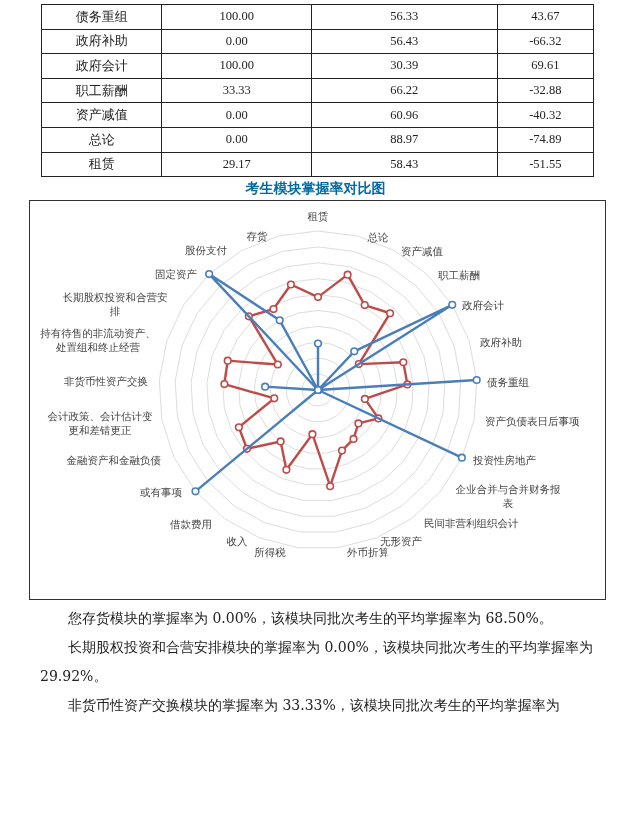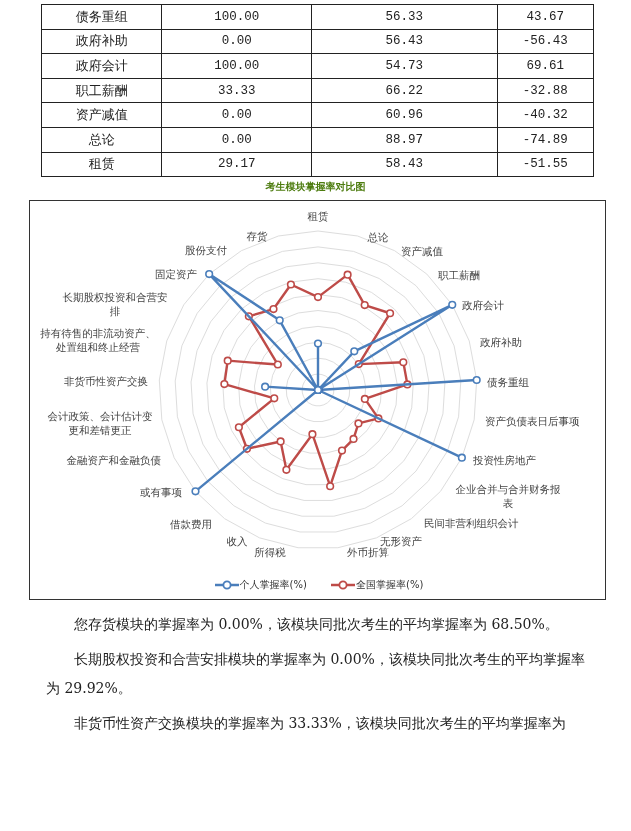--- a/index.html
+++ b/index.html
@@ -1,35 +1,35 @@
 <!DOCTYPE html>
 <html><head>
 <meta charset="utf-8">
 <style>
   html, body { margin: 0; padding: 0; background: #ffffff; }
   body { width: 631px; height: 831px; overflow: hidden; position: relative;
          font-family: "DejaVu Serif", "Liberation Serif", serif; color: #222; }
   .score-table { position: absolute; left: 41px; top: 4px; width: 553px;
                  border-collapse: collapse; font-size: 13px; }
   .score-table td { border: 1px solid #222; height: 23.6px; padding: 0; text-align: center;
-                    font-family: Liberation Mono, monospace; font-size: 12.5px; }
+                    font-family: Liberation Serif, serif; font-size: 12.5px; }
   .score-table td.name { font-family: "DejaVu Serif", serif; font-size: 13px; }
   .col1 { width: 120px; } .col2 { width: 149px; } .col3 { width: 185px; } .col4 { width: 96px; }
   .chart-title { position: absolute; left: 0; width: 631px; top: 180px; text-align: center;
-                 font-family: "DejaVu Sans", "Liberation Sans", sans-serif; font-size: 10px; font-weight: bold; color: #4d7c0f; }
+                 font-family: "DejaVu Sans", "Liberation Sans", sans-serif; font-size: 14px; font-weight: bold; color: #0369a1; }
   .chart-box { position: absolute; left: 29px; top: 200px; width: 577px; height: 400px;
                border: 1.2px solid #333; box-sizing: border-box; }
   .chart-svg { position: absolute; left: 0; top: 0; }
   .axis-label { font-family: "DejaVu Serif", serif; font-size: 10.5px; fill: #444; }
   .legend { position: absolute; left: 0; width: 577px; top: 377px; text-align: center;
             font-family: "DejaVu Sans", sans-serif; font-size: 10px; color: #333; }
   .legend-item { display: inline-flex; align-items: center; margin: 0 10px; }
   .para { position: absolute; left: 40px; width: 560px; font-size: 14px; line-height: 29px;
           font-family: "DejaVu Serif", "Liberation Serif", serif; color: #222; }
-  .para p { margin: 6px; text-indent: 2em; }
+  .para p { margin: 0; text-indent: 2em; }
 </style>
 </head>
 <body>
 
 <table class="score-table">
   <colgroup>
       <col class="col1">
       <col class="col2">
       <col class="col3">
       <col class="col4">
@@ -38,26 +38,26 @@
       <tr>
         <td class="name">债务重组</td>
         <td>100.00</td>
         <td>56.33</td>
         <td>43.67</td>
       </tr>
       <tr>
         <td class="name">政府补助</td>
         <td>0.00</td>
         <td>56.43</td>
-        <td>-56.43</td>
+        <td>-66.32</td>
       </tr>
       <tr>
         <td class="name">政府会计</td>
         <td>100.00</td>
-        <td>54.73</td>
+        <td>30.39</td>
         <td>69.61</td>
       </tr>
       <tr>
         <td class="name">职工薪酬</td>
         <td>33.33</td>
         <td>66.22</td>
         <td>-32.88</td>
       </tr>
       <tr>
         <td class="name">资产减值</td>
@@ -173,35 +173,19 @@
         <circle cx="288" cy="189" r="3.3" fill="#fff" stroke="#4a7ebb" stroke-width="1.6"></circle>
         <circle cx="288" cy="189" r="3.3" fill="#fff" stroke="#4a7ebb" stroke-width="1.6"></circle>
         <circle cx="235.10987293496228" cy="185.67243525469993" r="3.3" fill="#fff" stroke="#4a7ebb" stroke-width="1.6"></circle>
         <circle cx="288" cy="189" r="3.3" fill="#fff" stroke="#4a7ebb" stroke-width="1.6"></circle>
         <circle cx="288" cy="189" r="3.3" fill="#fff" stroke="#4a7ebb" stroke-width="1.6"></circle>
         <circle cx="179.15701015733845" cy="73.09398823999561" r="3.3" fill="#fff" stroke="#4a7ebb" stroke-width="1.6"></circle>
         <circle cx="249.70058290891365" cy="119.33361893651285" r="3.3" fill="#fff" stroke="#4a7ebb" stroke-width="1.6"></circle>
         <circle cx="288" cy="189" r="3.3" fill="#fff" stroke="#4a7ebb" stroke-width="1.6"></circle>
       </g>
     </svg>
-  <div class="legend">
-    <span class="legend-item">
-      <svg width="26" height="10">
-        <line x1="1" y1="5" x2="25" y2="5" stroke="#4a7ebb" stroke-width="2.5"></line>
-        <circle cx="13" cy="5" r="3.6" fill="#fff" stroke="#4a7ebb" stroke-width="1.8"></circle>
-      </svg>
-      <span>个人掌握率(%)</span>
-    </span>
-    <span class="legend-item">
-      <svg width="26" height="10">
-        <line x1="1" y1="5" x2="25" y2="5" stroke="#be4b48" stroke-width="2.5"></line>
-        <circle cx="13" cy="5" r="3.6" fill="#fff" stroke="#be4b48" stroke-width="1.8"></circle>
-      </svg>
-      <span>全国掌握率(%)</span>
-    </span>
-  </div>
 </div>
 
 <div class="para" id="paras" style="top:604px;">
     <p>您存货模块的掌握率为 0.00%，该模块同批次考生的平均掌握率为 68.50%。</p>
     <p>长期股权投资和合营安排模块的掌握率为 0.00%，该模块同批次考生的平均掌握率为 29.92%。</p>
     <p>非货币性资产交换模块的掌握率为 33.33%，该模块同批次考生的平均掌握率为</p>
   </div>
 
 </body></html>

